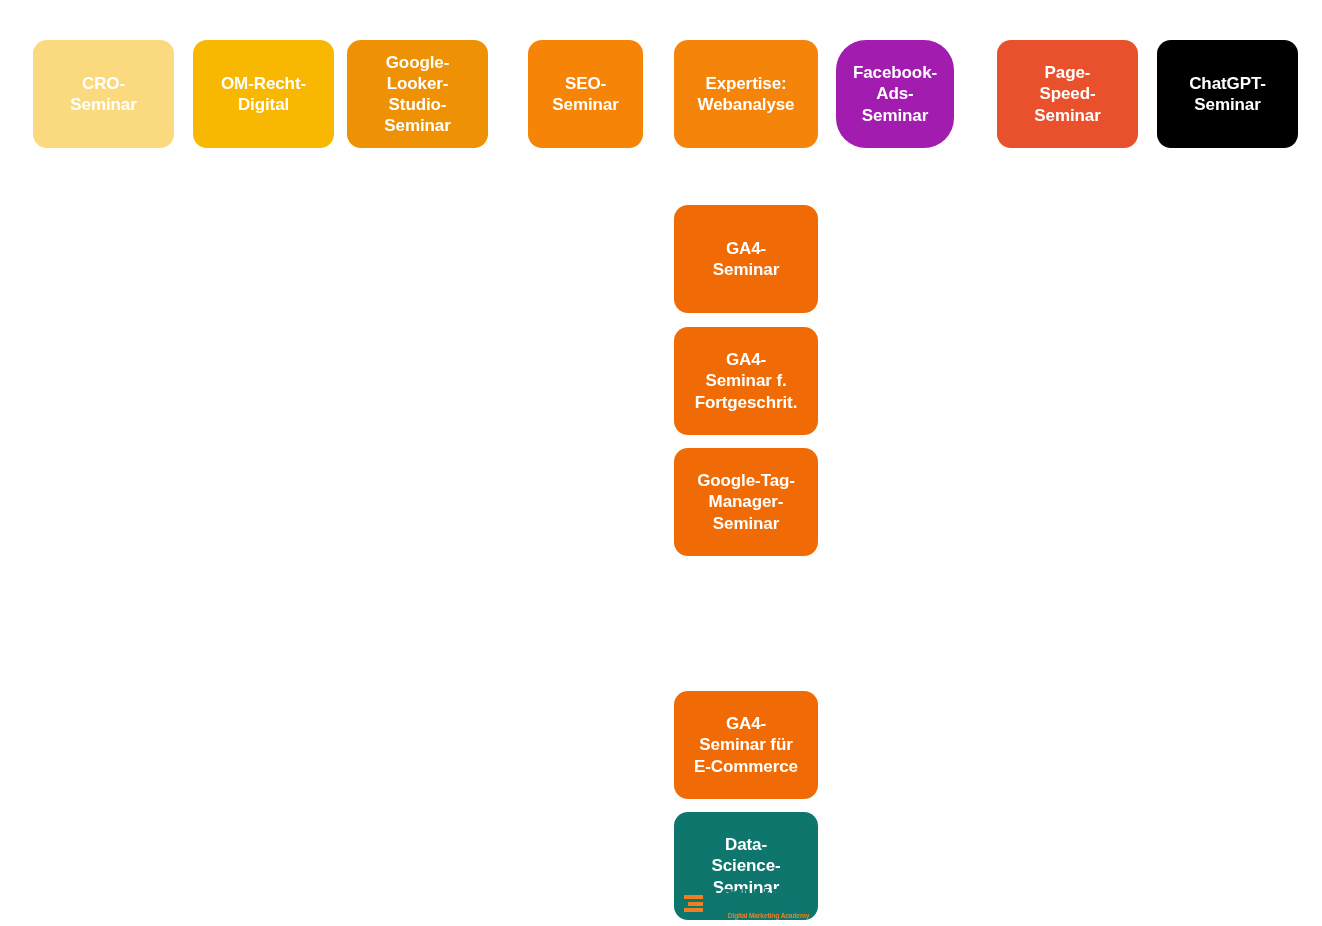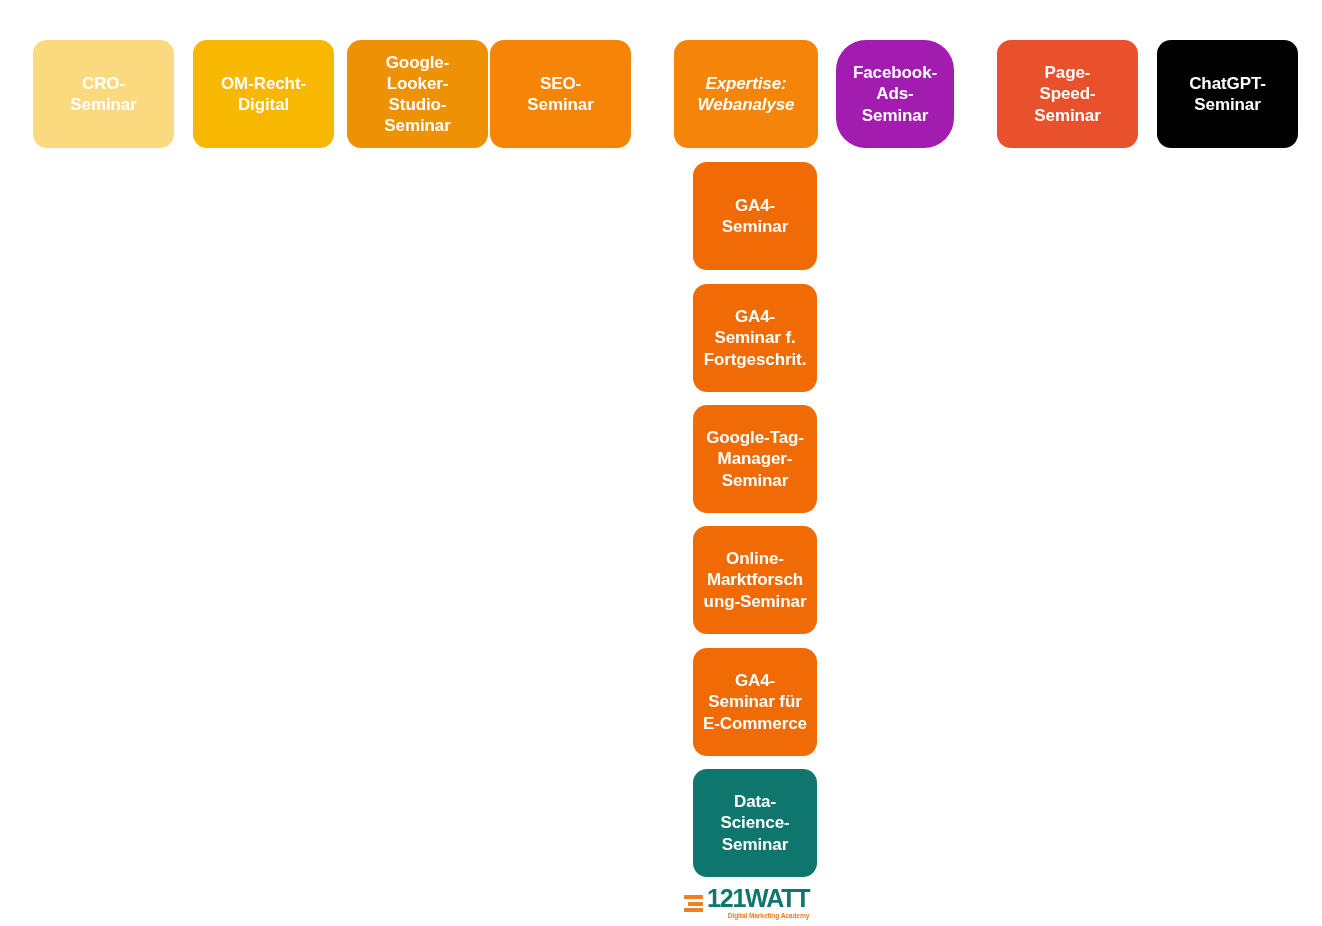--- a/index.html
+++ b/index.html
@@ -39,21 +39,21 @@
     display: block;
     width: 100%;
     word-break: break-word;
     white-space: pre-line;
   }
   
   .row-top { top: 40px; height: 108px; width: 141px; }
   .row-top.wide { width: 144px; }
 
   
-  .col-node { left: 693px; width: 124px; height: 108px; }
+  .col-node { left: 674px; width: 144px; height: 108px; margin-top: 43px; }
 
   
   #logo {
     position: absolute;
     left: 684px;
     top: 886px;
     width: 124px;
     height: 34px;
     display: flex;
     align-items: center;
@@ -108,25 +108,25 @@
   <div class="node row-top" style="background: rgb(248, 183, 0); left: 193px; top: 40px; width: 141px; height: 108px;">
     <span class="node-label">OM-Recht-
 Digital</span>
   </div>
   <div class="node row-top" style="background: rgb(239, 145, 5); left: 347px; top: 40px; width: 141px; height: 108px;">
     <span class="node-label">Google-
 Looker-
 Studio-
 Seminar</span>
   </div>
-  <div class="node row-top" style="background: rgb(246, 132, 6); left: 490px; top: 40px; width: 141px; height: 108px; align-items: center;">
+  <div class="node row-top" style="background: rgb(246, 132, 6); left: 528px; top: 40px; width: 115px; height: 108px; align-items: center;">
     <span class="node-label">SEO-
 Seminar</span>
   </div>
-  <div class="node row-top wide" style="background: rgb(245, 132, 10); left: 674px; top: 40px; width: 144px; height: 108px; font-style: italic;">
+  <div class="node row-top wide" style="background: rgb(245, 132, 10); left: 674px; top: 40px; width: 144px; height: 108px;">
     <span class="node-label">Expertise:
 Webanalyse</span>
   </div>
   <div class="node row-top" style="background: #a21caf; left: 836px; top: 40px; width: 118px; height: 108px; border-radius: 30px;">
     <span class="node-label">Facebook-
 Ads-
 Seminar</span>
   </div>
   <div class="node row-top" style="background: rgb(232, 81, 43); left: 997px; top: 40px; width: 141px; height: 108px;">
     <span class="node-label">Page-
@@ -145,25 +145,20 @@
   <div class="node col-node" style="background: rgb(240, 107, 5); top: 284px;">
     <span class="node-label">GA4-
 Seminar f.
 Fortgeschrit.</span>
   </div>
   <div class="node col-node" style="background: rgb(240, 107, 5); top: 405px;">
     <span class="node-label">Google-Tag-
 Manager-
 Seminar</span>
   </div>
-  <div class="node col-node" style="background: rgb(240, 107, 5); top: 526px;">
-    <span class="node-label">Online-
-Marktforsch
-ung-Seminar</span>
-  </div>
   <div class="node col-node" style="background: rgb(240, 107, 5); top: 648px;">
     <span class="node-label">GA4-
 Seminar für
 E-Commerce</span>
   </div>
   <div class="node col-node" style="background: #0f766e; top: 769px; justify-content: flex-end;">
     <span class="node-label">Data-
 Science-
 Seminar</span>
   </div>

